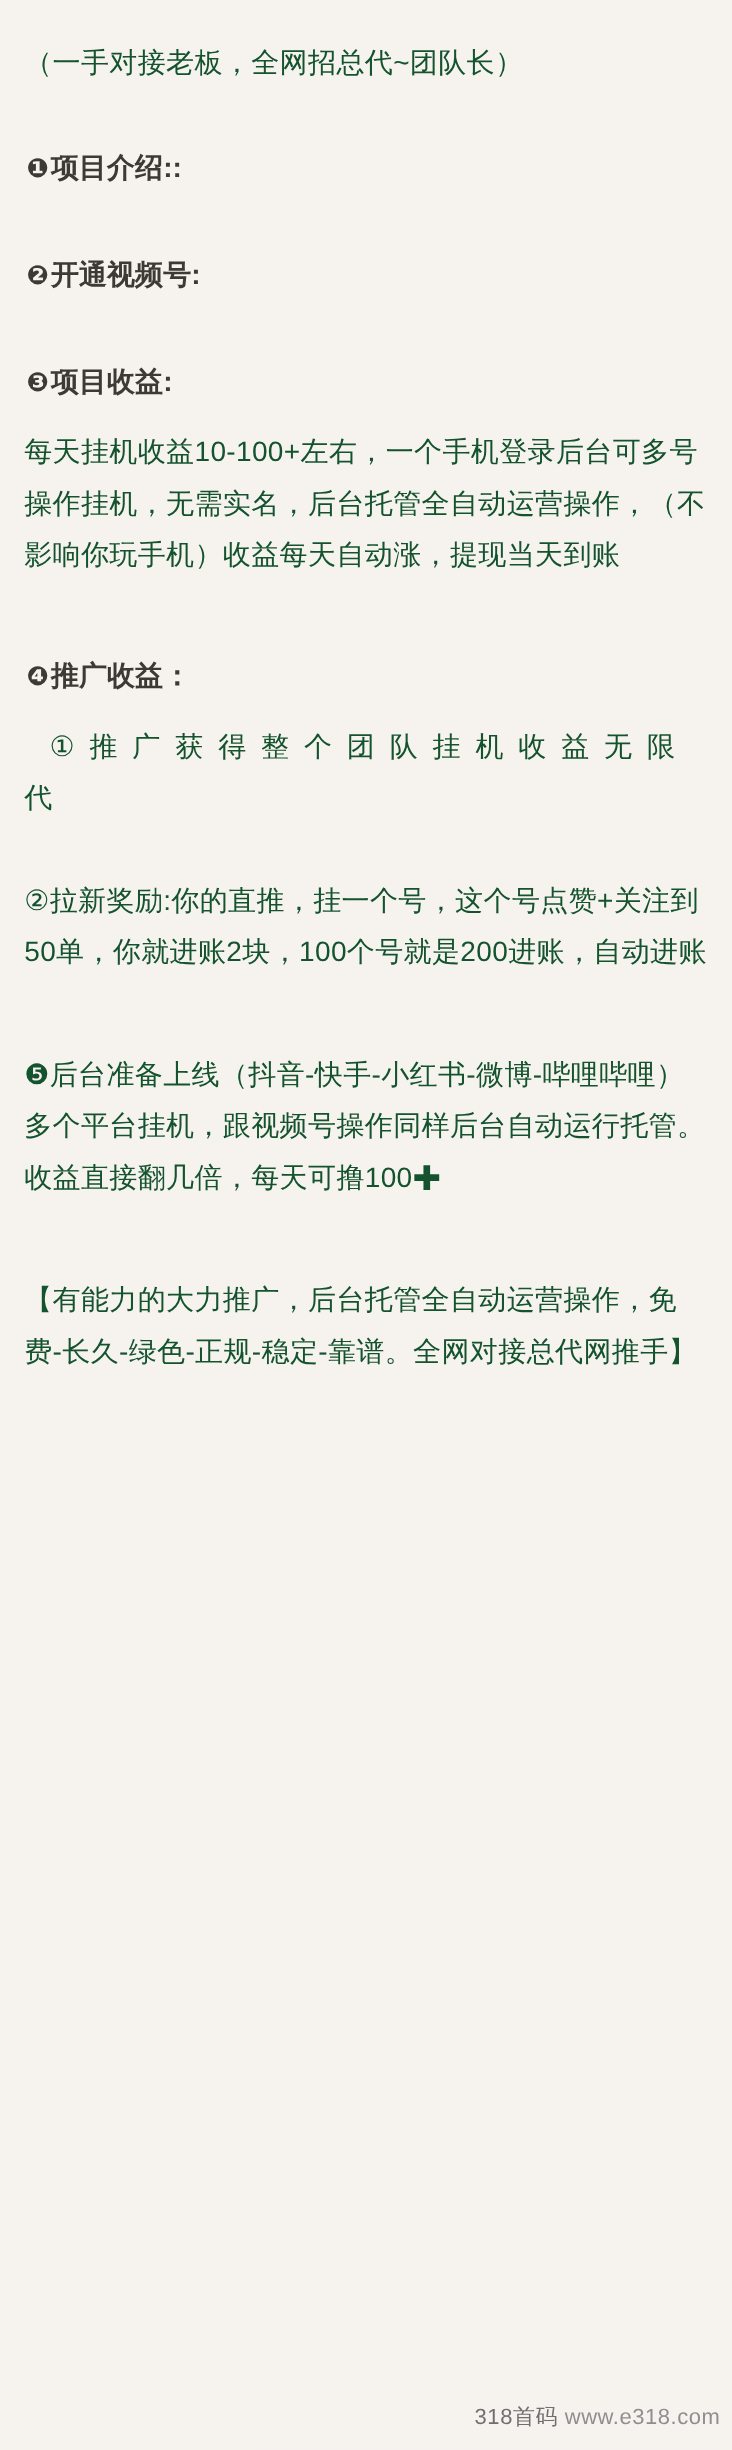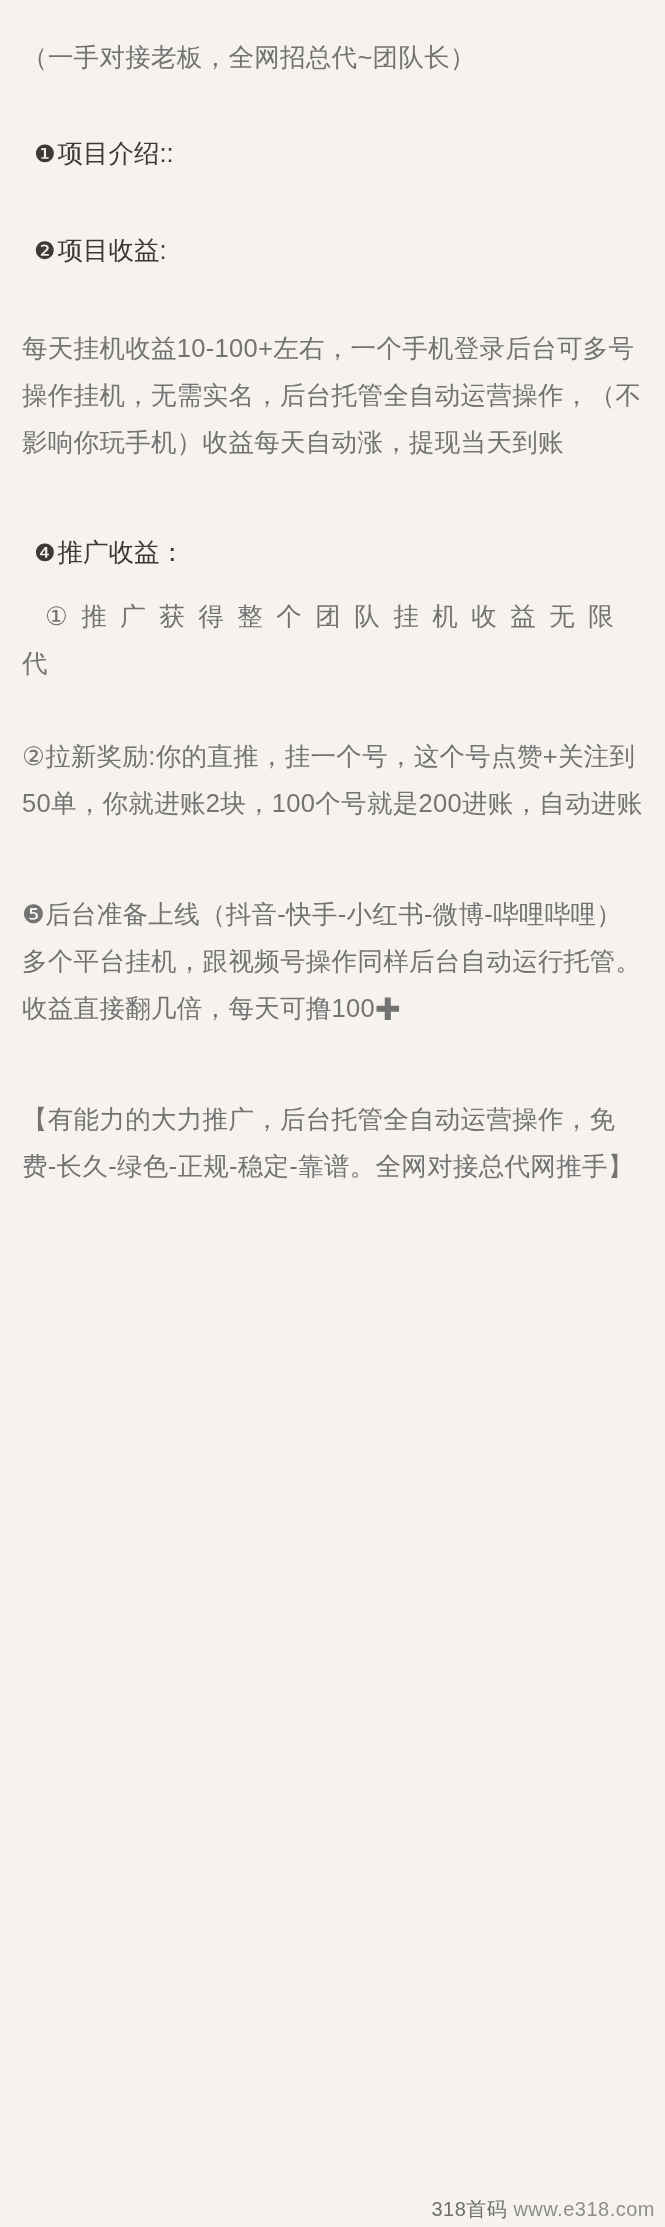--- a/index.html
+++ b/index.html
@@ -20,33 +20,33 @@
     min-height: 2227px;
     box-sizing: border-box;
     padding: 34px 22px 0 22px;
     background: #f6f3ef;
     position: relative;
   }
   .para {
     font-size: 25.5px;
     line-height: 47px;
     letter-spacing: 0.3px;
-    color: #737373;
+    color: #14532d;
     margin: 0 0 30px 0;
     word-break: break-word;
   }
   .para.tight {
     margin-bottom: 26px;
   }
   .head {
     font-size: 25.5px;
     line-height: 44px;
     color: #3d3a36;
-    margin: 0 0 18px 12px;
-    font-weight: 400;
+    margin: 0 0 18px 2px;
+    font-weight: 700;
   }
   .head .num {
     font-size: 24px;
     margin-right: 2px;
   }
   .gap-lg { height: 34px; }
   .gap-md { height: 20px; }
   .spaced {
     letter-spacing: 3.2px;
     margin-left: 23px;
@@ -55,21 +55,21 @@
     font-weight: 900;
     font-size: 31px;
     line-height: 1;
     display: inline-block;
     vertical-align: -3px;
     letter-spacing: 0;
   }
   .watermark {
     position: absolute;
     right: 10px;
-    bottom: 4px;
+    bottom: 16px;
     font-size: 20px;
     color: #8e8e8e;
     letter-spacing: 0.5px;
     font-family: "Liberation Sans", sans-serif;
   }
   .watermark .wm-strong {
     color: #6f6f6f;
   }
 </style>
 </head>
@@ -81,25 +81,28 @@
 
   <div class="gap-md"></div>
 
   <p class="head">
     <span class="num">❶</span><span>项目介绍::</span>
   </p>
 
   <div class="gap-lg"></div>
 
   <p class="head">
-    <span class="num">❷</span><span>项目收益:</span>
+    <span class="num">❷</span><span>开通视频号:</span>
   </p>
 
   <div class="gap-lg"></div>
 
+  <p class="head">
+    <span class="num">❸</span><span>项目收益:</span>
+  </p>
   <p class="para">每天挂机收益10-100+左右，一个手机登录后台可多号操作挂机，无需实名，后台托管全自动运营操作，（不影响你玩手机）收益每天自动涨，提现当天到账</p>
 
   <div class="gap-lg"></div>
 
   <p class="head">
     <span class="num">❹</span><span>推广收益：</span>
   </p>
   <p class="para tight">
     <span class="spaced">① 推 广 获 得 整 个 团 队 挂 机 收 益 无 限 代</span><br>
   </p>

